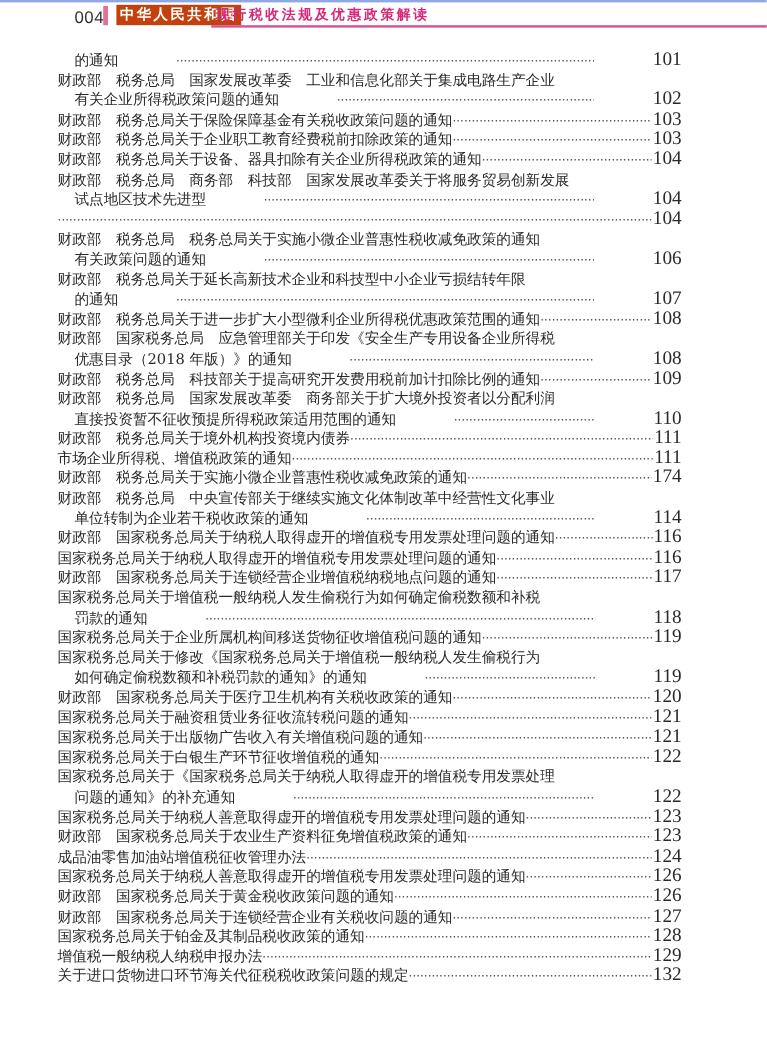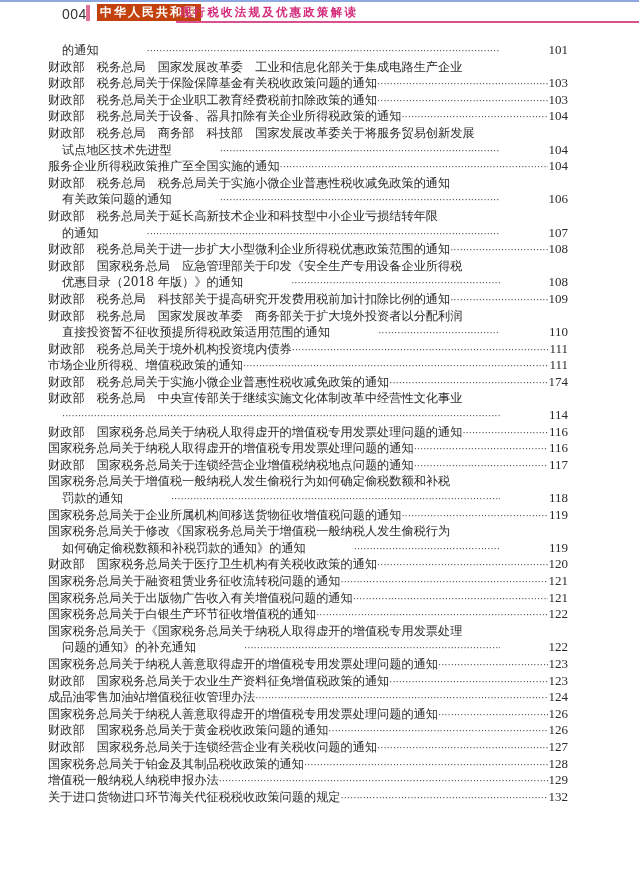--- a/index.html
+++ b/index.html
@@ -17,21 +17,21 @@
                 font-weight: bold; font-size: 11.5px; line-height: 17px; letter-spacing: 2.2px; }
     .header-underline { position: absolute; left: 160px; top: 21px; width: 479px; height: 2px; background: #d8508e; }
 
     .toc { position: absolute; left: 48px; top: 42px; width: 520px; }
     .line { height: 16.6px; line-height: 16.6px; font-size: 12.2px; white-space: nowrap;
             display: flex; align-items: baseline; }
     .line.indent { padding-left: 14px; gap: 48px; }
     .line .t { flex: 0 0 auto; }
     .line .dots { flex: 1 1 auto; overflow: hidden; color: #444; letter-spacing: 0px; font-size: 10px; }
     .line .dots::before { content: "··································································································································································"; }
-    .line .p { flex: 0 0 auto; font-family: "Liberation Serif", serif; font-size: 13px; padding-left: 1px; }
+    .line .p { flex: 0 0 auto; font-family: "Liberation Serif", serif; font-size: 16px; padding-left: 1px; }
   </style>
 </head>
 <body>
 
 <div class="top-rule"></div>
 <div class="header">
   <span class="page-num">004</span>
   <span class="header-bar"></span>
   <span class="brand">中华人民共和国</span>
   <span class="subtitle">现行税收法规及优惠政策解读</span>
@@ -40,20 +40,25 @@
 
 <div class="toc" id="toc">
     <div class="line indent">
       <span class="t">的通知</span>
       <span class="dots"></span>
       <span class="p">101</span>
     </div>
     <div class="line">
       <span class="t">财政部　税务总局　国家发展改革委　工业和信息化部关于集成电路生产企业</span>
     </div>
+    <div class="line indent">
+      <span class="t">有关企业所得税政策问题的通知</span>
+      <span class="dots"></span>
+      <span class="p">102</span>
+    </div>
     <div class="line">
       <span class="t">财政部　税务总局关于保险保障基金有关税收政策问题的通知</span>
       <span class="dots"></span>
       <span class="p">103</span>
     </div>
     <div class="line">
       <span class="t">财政部　税务总局关于企业职工教育经费税前扣除政策的通知</span>
       <span class="dots"></span>
       <span class="p">103</span>
     </div>
@@ -64,21 +69,20 @@
     </div>
     <div class="line">
       <span class="t">财政部　税务总局　商务部　科技部　国家发展改革委关于将服务贸易创新发展</span>
     </div>
     <div class="line indent">
       <span class="t">试点地区技术先进型</span>
       <span class="dots"></span>
       <span class="p">104</span>
     </div>
     <div class="line">
-      <span class="t">服务企业所得税政策推广至全国实施的通知</span>
       <span class="dots"></span>
       <span class="p">104</span>
     </div>
     <div class="line">
       <span class="t">财政部　税务总局　税务总局关于实施小微企业普惠性税收减免政策的通知</span>
     </div>
     <div class="line indent">
       <span class="t">有关政策问题的通知</span>
       <span class="dots"></span>
       <span class="p">106</span>
@@ -129,20 +133,21 @@
     </div>
     <div class="line">
       <span class="t">财政部　税务总局关于实施小微企业普惠性税收减免政策的通知</span>
       <span class="dots"></span>
       <span class="p">174</span>
     </div>
     <div class="line">
       <span class="t">财政部　税务总局　中央宣传部关于继续实施文化体制改革中经营性文化事业</span>
     </div>
     <div class="line indent">
+      <span class="t">单位转制为企业若干税收政策的通知</span>
       <span class="dots"></span>
       <span class="p">114</span>
     </div>
     <div class="line">
       <span class="t">财政部　国家税务总局关于纳税人取得虚开的增值税专用发票处理问题的通知</span>
       <span class="dots"></span>
       <span class="p">116</span>
     </div>
     <div class="line">
       <span class="t">国家税务总局关于纳税人取得虚开的增值税专用发票处理问题的通知</span>

